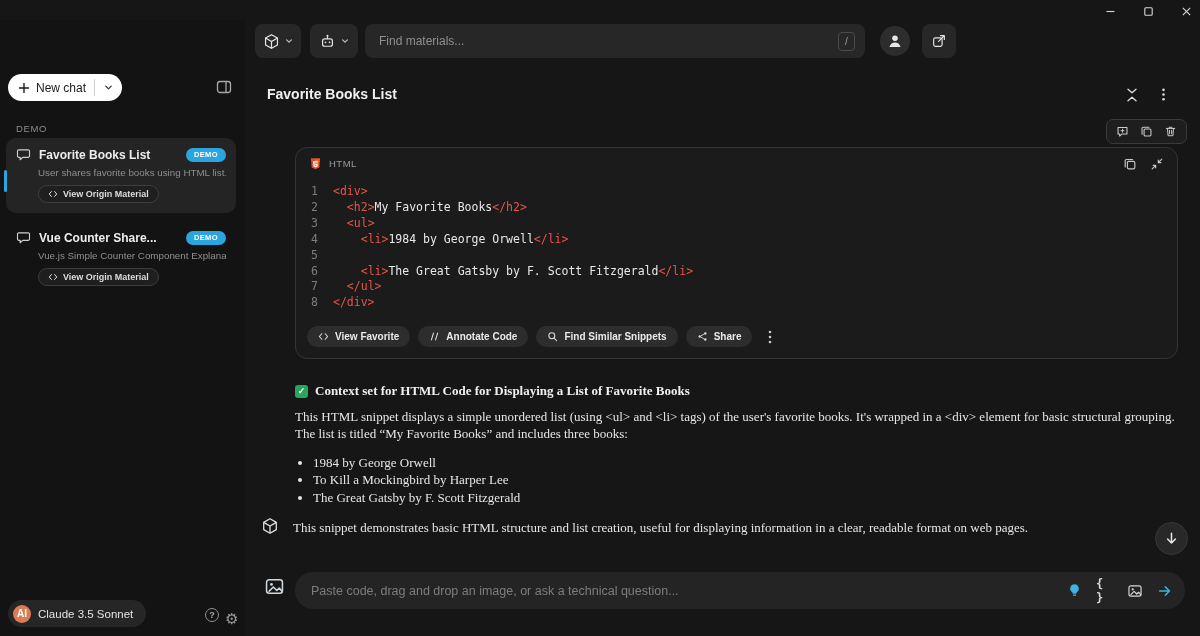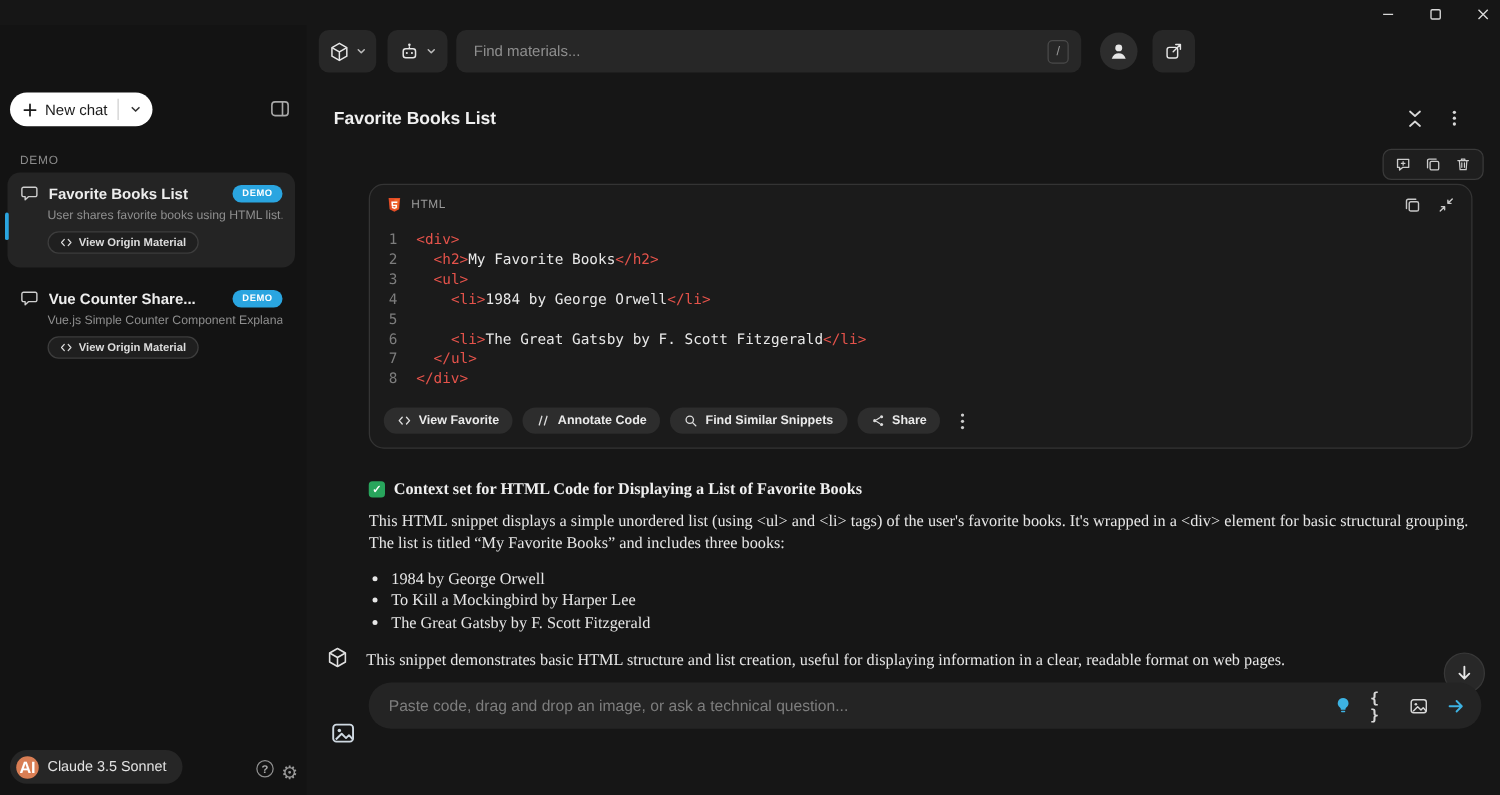--- a/index.html
+++ b/index.html
@@ -30,21 +30,21 @@
   .chat-title { flex:1; font-size:12px; font-weight:600; color:#ededed; white-space:nowrap; overflow:hidden; }
   .badge { font-size:7.5px; font-weight:700; letter-spacing:.4px; background:#2aa5e0; color:#fff;
     padding:2.5px 8px; border-radius:8px; }
   .chat-sub { margin:5px 0 0 22px; font-size:9.8px; color:#8f8f8f; white-space:nowrap; overflow:hidden; }
   .origin-pill { display:inline-flex; align-items:center; gap:5px; margin:7px 0 0 22px;
     background:#1f1f1f; border:1px solid #3d3d3d; color:#dcdcdc; border-radius:10px;
     padding:3px 9px; font-size:9px; font-weight:700; font-family:inherit; cursor:pointer; }
   .model-pill { position:absolute; bottom:9px; left:8px; height:27px; display:flex; align-items:center; gap:7px;
     background:#262626; border-radius:14px; padding:0 13px 0 5px; cursor:pointer; }
   .model-logo { width:18px; height:18px; border-radius:50%; background:#d97e54; display:flex; align-items:center;
-    justify-content:center; font-size:13px; font-weight:700; color:#fff; }
+    justify-content:center; font-size:10px; font-weight:700; color:#fff; }
   .model-name { font-size:11.5px; color:#e2e2e2; }
   .help-btn { position:absolute; bottom:14px; left:205px; width:14px; height:14px; border:1.2px solid #8f8f8f;
     border-radius:50%; color:#aaa; font-size:9px; font-weight:700; display:flex; align-items:center; justify-content:center; cursor:pointer; }
   .gear-btn { position:absolute; bottom:10px; left:225px; font-size:15px; color:#9a9a9a; cursor:pointer; line-height:1; }
 
   
   .main { position:absolute; left:245px; top:20px; right:0; bottom:0; }
   .tb-btn { position:absolute; top:4px; height:34px; background:#272727; border-radius:8px; display:flex;
     align-items:center; justify-content:center; gap:5px; cursor:pointer; color:#e6e6e6; }
   .logo-btn { left:10px; width:46px; }
@@ -99,21 +99,21 @@
   .msg-bullets li { line-height:17.3px; }
   .closing-logo { position:absolute; left:16px; top:497px; width:18px; height:18px; color:#e0e0e0; }
   .msg-closing { position:absolute; left:48px; top:500px; width:880px; font-family:"Liberation Serif", serif;
     font-size:13px; color:#e6e6e6; }
   .scroll-btn { position:absolute; right:12px; top:502px; width:33px; height:33px; border-radius:50%;
     background:#282828; border:1px solid #383838; display:flex; align-items:center; justify-content:center;
     color:#e8e8e8; cursor:pointer; }
 
   
   .attach-icon { position:absolute; left:19px; top:556px; width:21px; height:21px; color:#cfd9e2; cursor:pointer; }
-  .composer { position:absolute; left:50px; top:526px; width:890px; height:37px; background:#242424;
+  .composer { position:absolute; left:50px; top:552px; width:890px; height:37px; background:#242424;
     border-radius:18px; display:flex; align-items:center; padding:0 12px 0 16px; gap:13px; }
   .composer input { flex:1; background:transparent; border:none; outline:none; color:#e8e8e8;
     font-size:12.5px; font-family:inherit; }
   .composer input::placeholder { color:#7d7d7d; }
   .ci { width:17px; height:17px; color:#d8d8d8; cursor:pointer; display:flex; align-items:center; justify-content:center; }
   .braces { font-family:"DejaVu Sans Mono", monospace; font-size:12px; font-weight:700; color:#d8d8d8; }
   svg { display:block; }
 </style>
 </head>
 <body>

